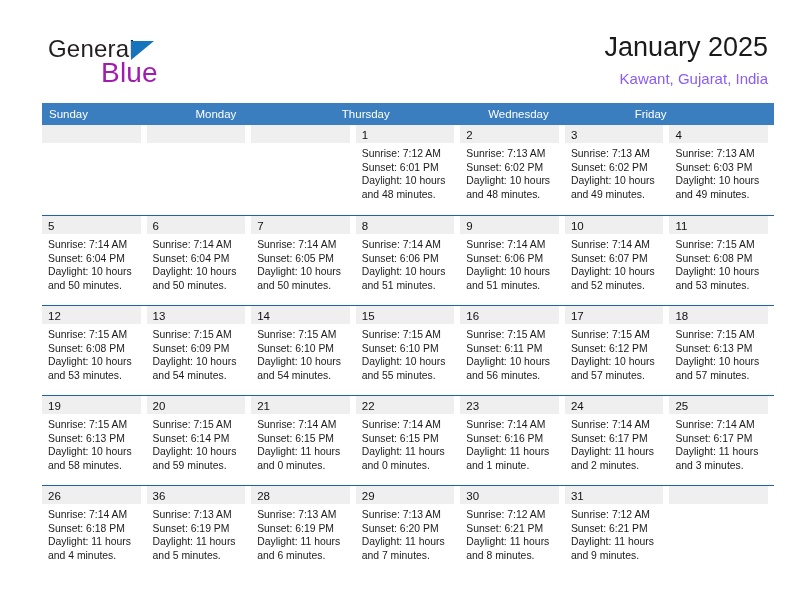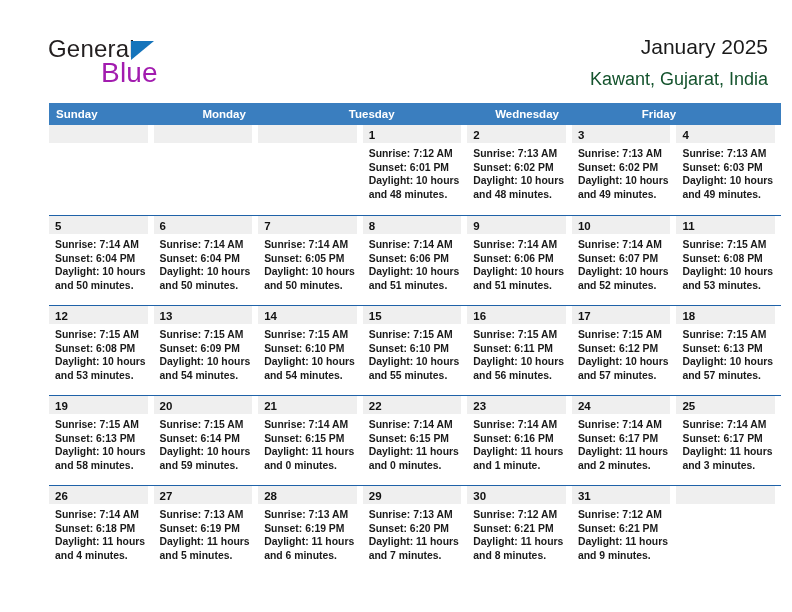--- a/index.html
+++ b/index.html
@@ -65,41 +65,40 @@
     line-height: 26px;
   }
 
   .title-block {
     position: absolute;
     right: 36px;
     top: 30px;
     text-align: right;
   }
   .cal-title {
-    font-size: 21px;
+    font-size: 27px;
     font-weight: normal;
     color: #1a1a1a;
     line-height: 34px;
     white-space: nowrap;
   }
   .cal-subtitle {
     margin-top: 6px;
-    font-size: 18px;
-    color: #14532d;
+    font-size: 15px;
+    color: #8b5cf6;
     line-height: 18px;
     white-space: nowrap;
   }
 
   
   .calendar {
     position: absolute;
-    left: 37px;
+    left: 30px;
     top: 103px;
     width: 732px;
-    font-weight: bold;
   }
   .dow-row {
     display: flex;
     background: #3a7ebf;
     height: 22px;
   }
   .dow-cell {
     flex: 1 1 0;
     color: #ffffff;
     font-size: 11.5px;
@@ -171,21 +170,21 @@
       <div class="cal-title">January 2025</div>
       <div class="cal-subtitle">Kawant, Gujarat, India</div>
     </div>
 
   </div>
 
   <div class="calendar">
     <div class="dow-row" id="dow-row">
         <div class="dow-cell">Sunday</div>
         <div class="dow-cell">Monday</div>
-        <div class="dow-cell">Tuesday</div>
+        <div class="dow-cell">Thursday</div>
         <div class="dow-cell">Wednesday</div>
         <div class="dow-cell">Friday</div>
       </div>
     <div id="weeks-container">
         <div class="week-row first">
           <div class="day-cell empty">
             <div class="day-inner">
               <div class="daynum-band"><span class="daynum"></span></div>
               <div class="day-body"></div>
             </div>
@@ -491,21 +490,21 @@
               <div class="day-body">
                 <div class="day-line">Sunrise: 7:14 AM</div>
                 <div class="day-line">Sunset: 6:18 PM</div>
                 <div class="day-line">Daylight: 11 hours</div>
                 <div class="day-line">and 4 minutes.</div>
               </div>
             </div>
           </div>
           <div class="day-cell">
             <div class="day-inner">
-              <div class="daynum-band"><span class="daynum">27</span></div>
+              <div class="daynum-band"><span class="daynum">36</span></div>
               <div class="day-body">
                 <div class="day-line">Sunrise: 7:13 AM</div>
                 <div class="day-line">Sunset: 6:19 PM</div>
                 <div class="day-line">Daylight: 11 hours</div>
                 <div class="day-line">and 5 minutes.</div>
               </div>
             </div>
           </div>
           <div class="day-cell">
             <div class="day-inner">

